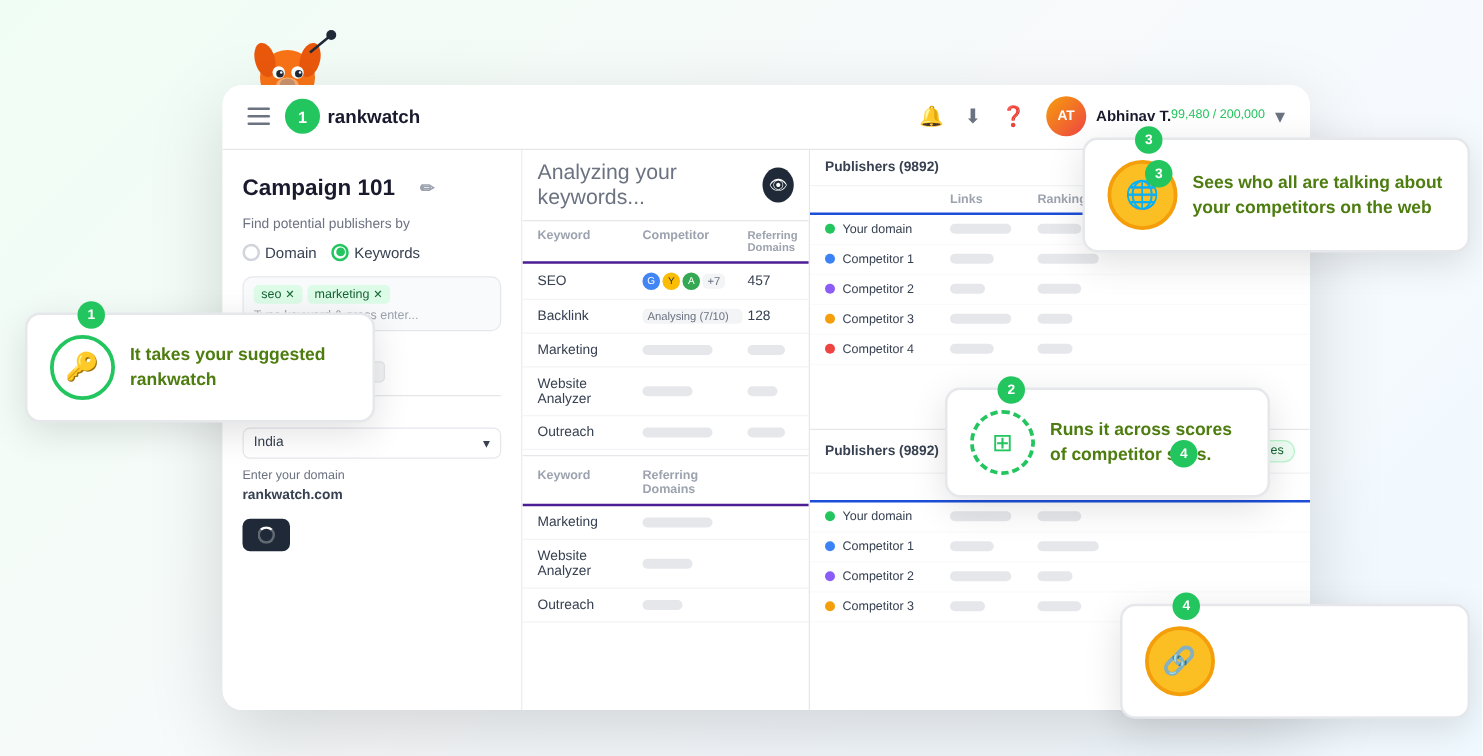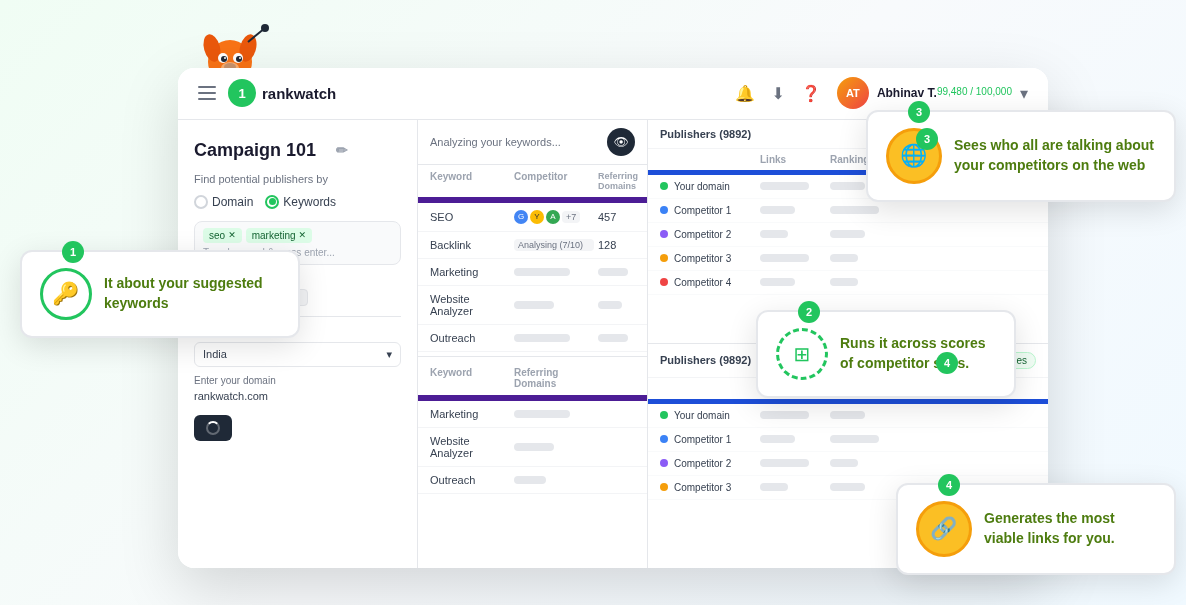--- a/index.html
+++ b/index.html
@@ -279,20 +279,21 @@
 
     .domain-label {
       font-size: 10px;
       color: #6b7280;
       margin-bottom: 4px;
     }
     .domain-value {
       font-size: 11px;
       color: #374151;
       margin-bottom: 13px;
+      font-weight: bold;
     }
 
     .loading-btn {
       background: #1f2937;
       border-radius: 6px;
       padding: 6px 12px;
       display: inline-flex;
       align-items: center;
       gap: 6px;
     }
@@ -317,41 +318,41 @@
 
     .analyzing-bar {
       background: #fff;
       border-bottom: 1px solid #e5e7eb;
       padding: 8px 12px;
       display: flex;
       align-items: center;
       justify-content: space-between;
     }
     .analyzing-text {
-      font-size: 11px;
+      font-size: 17px;
       color: #6b7280;
     }
     .eye-btn {
       width: 28px;
       height: 28px;
       background: #1f2937;
       border-radius: 50%;
       display: flex;
       align-items: center;
       justify-content: center;
       color: white;
       font-size: 12px;
       cursor: pointer;
     }
 
     .table-header {
       display: grid;
       grid-template-columns: 80px 80px 60px;
       padding: 6px 12px;
-      border-bottom: 6px solid #4c1d95;
+      border-bottom: 2px solid #4c1d95;
       gap: 4px;
     }
     .th {
       font-size: 10px;
       color: #9ca3af;
       font-weight: 600;
     }
 
     .table-row-item {
       display: grid;
@@ -430,21 +431,21 @@
       gap: 4px;
       font-size: 10px;
       color: #6b7280;
       cursor: pointer;
     }
 
     .publishers-table-header {
       display: grid;
       grid-template-columns: 100px 70px 70px;
       padding: 5px 12px;
-      border-bottom: 5px solid #1d4ed8;
+      border-bottom: 2px solid #1d4ed8;
     }
 
     .publishers-row {
       display: grid;
       grid-template-columns: 100px 70px 70px;
       padding: 6px 12px;
       border-bottom: 1px solid #f9fafb;
       align-items: center;
     }
 
@@ -629,21 +630,21 @@
       <div class="header-right">
         <span class="header-icon">🔔</span>
         <span class="header-icon">⬇</span>
         <span class="header-icon">❓</span>
         <div class="user-area">
           <div class="user-avatar">
             <span>AT</span>
           </div>
           <div class="user-info">
             <span class="user-name">Abhinav T.</span>
-            <span class="user-credits">99,480 / 100,000</span>
+            <span class="user-credits">99,480 / 200,000</span>
           </div>
           <span class="header-icon">▾</span>
         </div>
       </div>
     </div>
 
     <div class="browser-content">
 
       <div class="left-panel">
         <div class="campaign-title">
@@ -886,35 +887,34 @@
 
           <div class="num-circle" style="top:8px;right:90px;">4</div>
         </div>
 
       </div>
     </div>
   </div>
 
   <div class="tooltip-card tooltip-keywords">
     <div class="tooltip-icon-circle" style="border:3px solid #22c55e;background:#fff;font-size:22px;width:52px;height:52px;display:flex;align-items:center;justify-content:center;flex-shrink:0;border-radius:50%;color:#ca8a04;">🔑</div>
-    <div class="tooltip-text">It about your suggested keywords</div>
+    <div class="tooltip-text">It takes your suggested rankwatch</div>
     <div style="position:absolute;top:-11px;left:40px;width:22px;height:22px;border-radius:50%;background:#22c55e;color:white;font-size:11px;font-weight:700;display:flex;align-items:center;justify-content:center;">1</div>
   </div>
 
   <div class="tooltip-card tooltip-competitor">
     <div style="border:3px dashed #22c55e;background:#fff;font-size:20px;width:52px;height:52px;display:flex;align-items:center;justify-content:center;flex-shrink:0;border-radius:50%;color:#22c55e;">⊞</div>
     <div class="tooltip-text">Runs it across scores of competitor sites.</div>
     <div style="position:absolute;top:-11px;left:40px;width:22px;height:22px;border-radius:50%;background:#22c55e;color:white;font-size:11px;font-weight:700;display:flex;align-items:center;justify-content:center;">2</div>
   </div>
 
   <div class="tooltip-card tooltip-web">
     <div style="background:#fbbf24;border:3px solid #f59e0b;font-size:22px;width:56px;height:56px;display:flex;align-items:center;justify-content:center;flex-shrink:0;border-radius:50%;color:#fff;">🌐</div>
     <div class="tooltip-text">Sees who all are talking about your competitors on the web</div>
     <div style="position:absolute;top:-11px;left:40px;width:22px;height:22px;border-radius:50%;background:#22c55e;color:white;font-size:11px;font-weight:700;display:flex;align-items:center;justify-content:center;">3</div>
   </div>
 
   <div class="tooltip-card tooltip-links">
     <div style="background:#fbbf24;border:3px solid #f59e0b;font-size:22px;width:56px;height:56px;display:flex;align-items:center;justify-content:center;flex-shrink:0;border-radius:50%;color:#fff;">🔗</div>
-    <div class="tooltip-text">Generates the most viable links for you.</div>
     <div style="position:absolute;top:-11px;left:40px;width:22px;height:22px;border-radius:50%;background:#22c55e;color:white;font-size:11px;font-weight:700;display:flex;align-items:center;justify-content:center;">4</div>
   </div>
 
 </div>
 
 </body></html>

